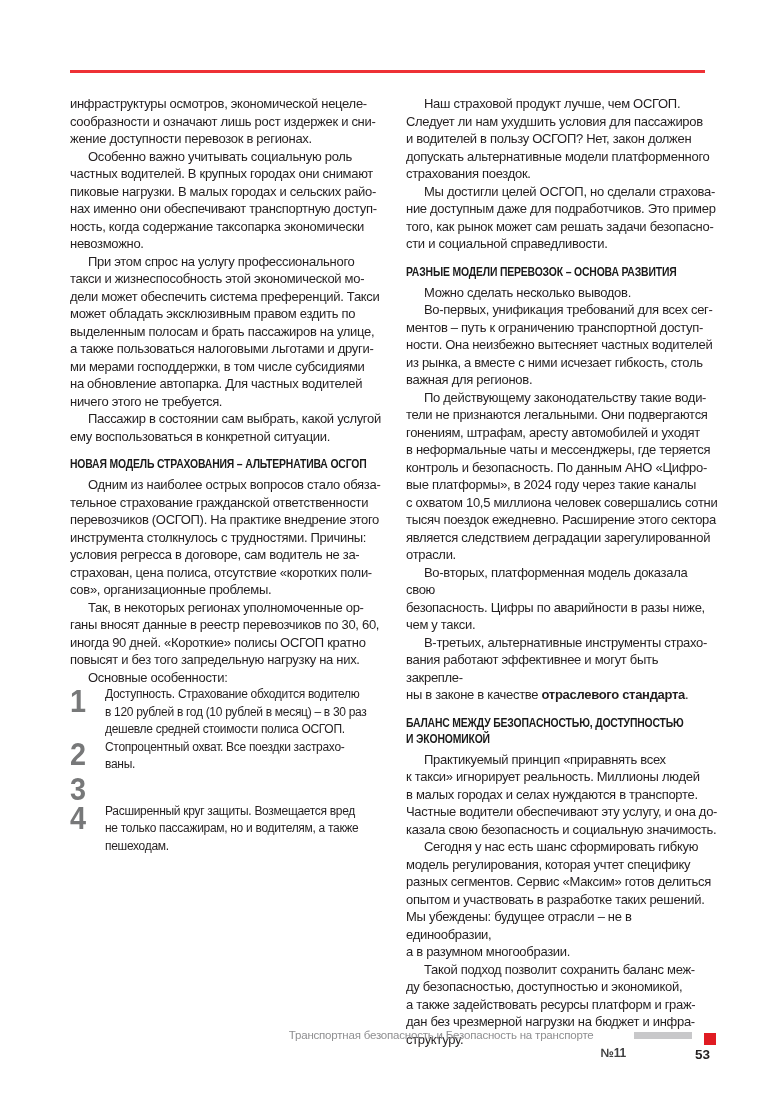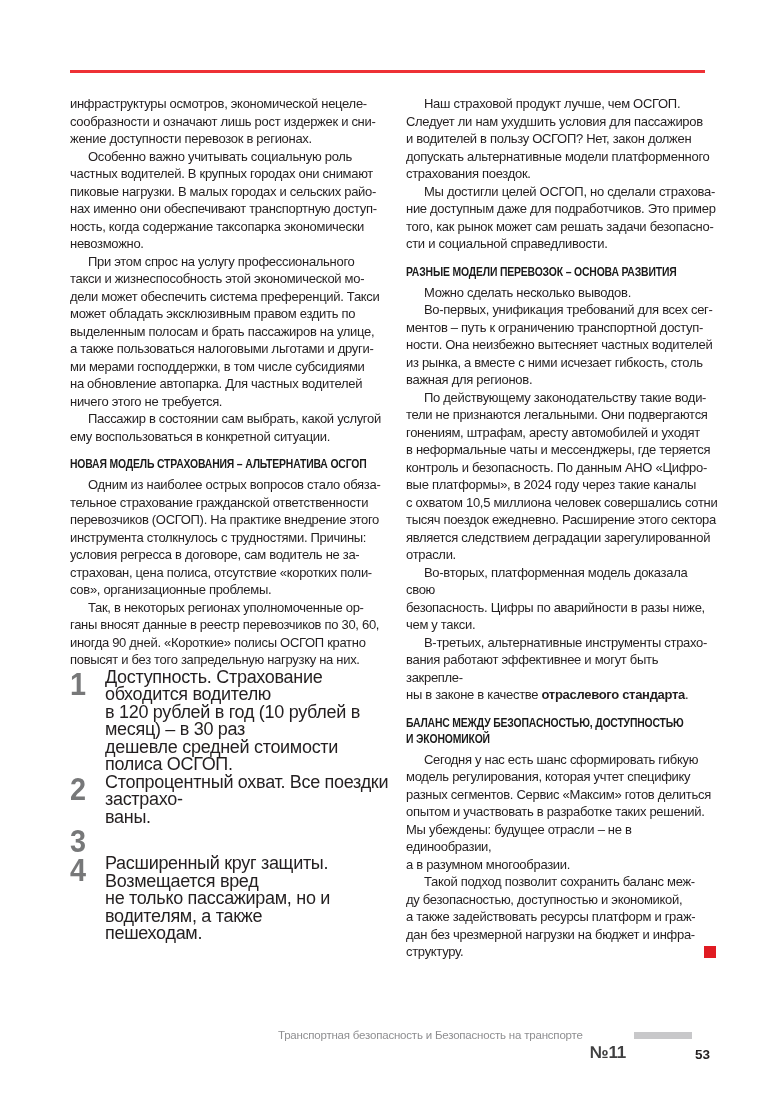--- a/index.html
+++ b/index.html
@@ -21,29 +21,29 @@
     margin:11px 0 4px 0;font-size:13px;line-height:16px;font-weight:bold;
     letter-spacing:-0.2px;white-space:pre-line;color:#1a1a1a;
     transform:scaleX(0.8);transform-origin:left center;width:125%;
   }
   .li{display:flex;align-items:flex-start;}
   .num{
     width:35px;flex:none;font-size:32px;line-height:27px;font-weight:bold;
     color:#777879;letter-spacing:-1px;padding-top:2px;
     transform:scaleX(0.9);transform-origin:left top;
   }
-  .li-text{font-size:18px;line-height:17.5px;letter-spacing:-0.3px;white-space:pre-line;}
+  .li-text{font-size:12px;line-height:17.5px;letter-spacing:-0.3px;white-space:pre-line;}
   .lastp{position:relative;}
   .endmark{position:absolute;right:2px;bottom:3px;width:12px;height:12px;background:#e01b22;}
   .footer{
     position:absolute;left:0;top:1029px;width:692px;height:12px;
     display:flex;justify-content:flex-end;align-items:center;
   }
   .journal{font-size:11.5px;color:#8e8e90;letter-spacing:-0.2px;}
-  .issue{font-size:17px;font-weight:bold;color:#404041;margin-left:7px;letter-spacing:-0.2px;margin-top:36px;}
+  .issue{font-size:12px;font-weight:bold;color:#404041;margin-left:7px;letter-spacing:-0.2px;margin-top:36px;}
   .bar{width:58px;height:7px;background:#c8c8ca;margin-left:8px;flex:none;}
   .pagenum{
     position:absolute;top:1047px;right:66px;font-size:13.5px;font-weight:bold;
     color:#231f20;letter-spacing:0;
   }
   b{font-weight:bold;}
 </style>
 </head>
 <body>
 
@@ -78,20 +78,21 @@
 тельное страхование гражданской ответственности
 перевозчиков (ОСГОП). На практике внедрение этого
 инструмента столкнулось с трудностями. Причины:
 условия регресса в договоре, сам водитель не за-
 страхован, цена полиса, отсутствие «коротких поли-
 сов», организационные проблемы.</p>
       <p class="ind">Так, в некоторых регионах уполномоченные ор-
 ганы вносят данные в реестр перевозчиков по 30, 60,
 иногда 90 дней. «Короткие» полисы ОСГОП кратно
 повысят и без того запредельную нагрузку на них.</p>
+      <p class="ind">Основные особенности:</p>
       <div class="li">
           <span class="num">1</span>
           <span class="li-text">Доступность. Страхование обходится водителю
 в 120 рублей в год (10 рублей в месяц) – в 30 раз
 дешевле средней стоимости полиса ОСГОП.</span>
         </div>
       <div class="li">
           <span class="num">2</span>
           <span class="li-text">Стопроцентный охват. Все поездки застрахо-
 ваны.</span>
@@ -135,20 +136,25 @@
 является следствием деградации зарегулированной
 отрасли.</p>
       <p class="ind">Во-вторых, платформенная модель доказала свою
 безопасность. Цифры по аварийности в разы ниже,
 чем у такси.</p>
       <p class="ind"><span>В-третьих, альтернативные инструменты страхо-
 вания работают эффективнее и могут быть закрепле-
 ны в законе в качестве </span><b>отраслевого стандарта</b><span>.</span></p>
       <h3>БАЛАНС МЕЖДУ БЕЗОПАСНОСТЬЮ, ДОСТУПНОСТЬЮ
 И ЭКОНОМИКОЙ</h3>
+      <p class="ind">Практикуемый принцип «приравнять всех
+к такси» игнорирует реальность. Миллионы людей
+в малых городах и селах нуждаются в транспорте.
+Частные водители обеспечивают эту услугу, и она до-
+казала свою безопасность и социальную значимость.</p>
       <p class="ind">Сегодня у нас есть шанс сформировать гибкую
 модель регулирования, которая учтет специфику
 разных сегментов. Сервис «Максим» готов делиться
 опытом и участвовать в разработке таких решений.
 Мы убеждены: будущее отрасли – не в единообразии,
 а в разумном многообразии.</p>
       <p class="ind lastp"><span>Такой подход позволит сохранить баланс меж-
 ду безопасностью, доступностью и экономикой,
 а также задействовать ресурсы платформ и граж-
 дан без чрезмерной нагрузки на бюджет и инфра-

